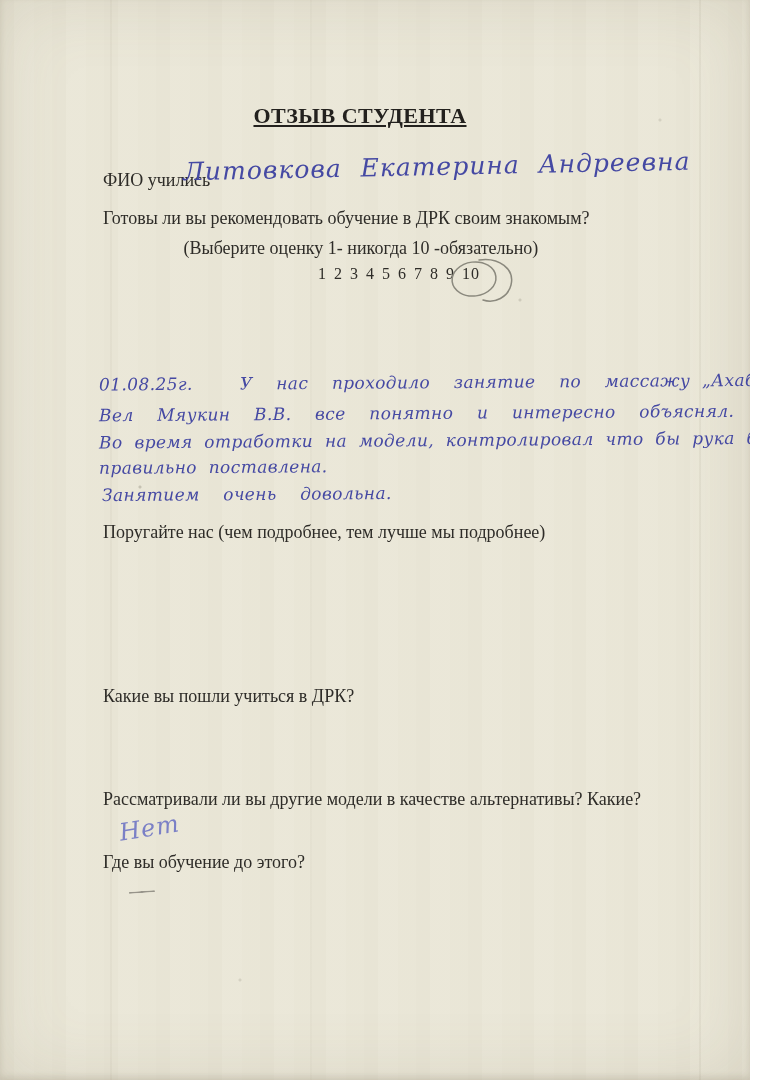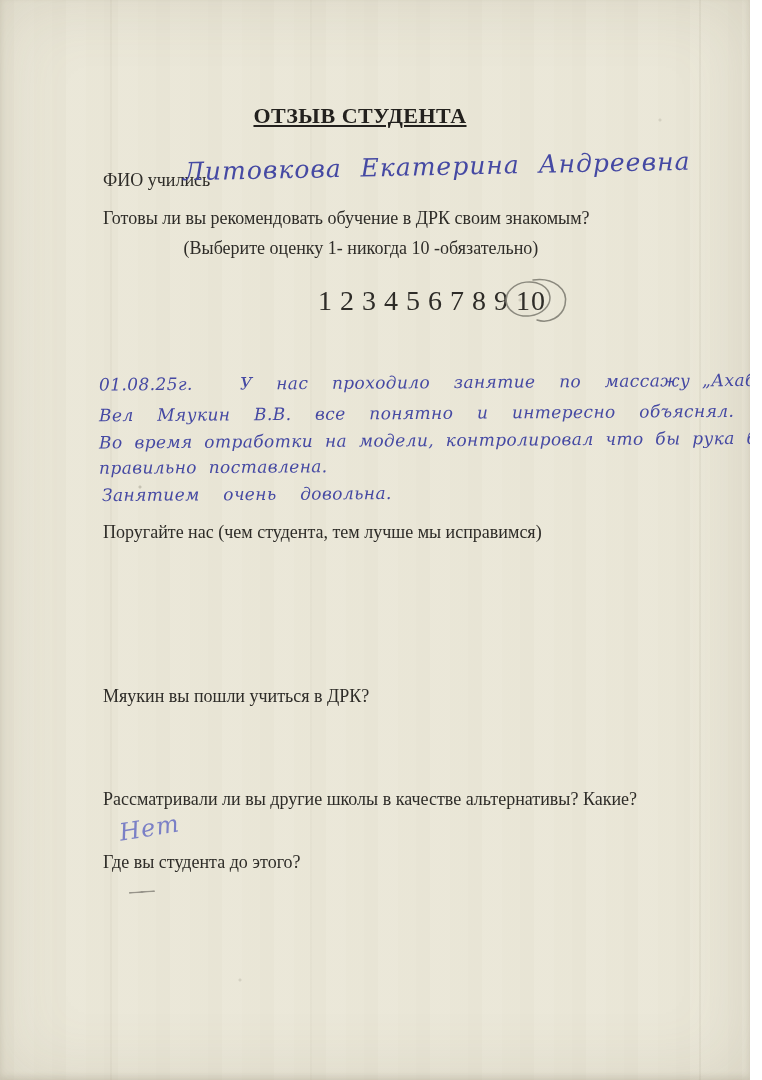--- a/index.html
+++ b/index.html
@@ -22,21 +22,21 @@
   .abs{position:absolute;}
   .title{
     left:0;right:0;top:103px;text-align:center;
     transform:translateX(-15px);
     font-size:22px;font-weight:bold;letter-spacing:.5px;
     text-decoration:underline;
     color:#23211e;
   }
   .q{font-size:18px;line-height:1.2;color:#2e2c28;}
   .hint{left:0;right:0;top:238px;text-align:center;transform:translateX(-14px);font-size:18px;}
-  .scale{left:318px;top:265px;font-size:28px;letter-spacing:1px;margin-top:20px;}
+  .scale{left:318px;top:265px;font-size:16px;letter-spacing:1px;}
   .scale .num{display:inline-block;margin-right:7px;}
   .score-ten{position:relative;display:inline-block;margin-right:0;}
   .score-ten svg{position:absolute;left:-13px;top:-12px;pointer-events:none;}
   .hand{
     font-family:"DejaVu Serif", serif;
     font-style:italic;
     color:#4549a3;
   }
   .name-hand{
     left:183px;top:152px;
@@ -84,24 +84,24 @@
         </svg></span>
   </div>
 
 
   <div class="abs hand praise-line" style="top:372px;">01.08.25г.    У  нас  проходило  занятие  по  массажу „Ахабадзе"</div>
   <div class="abs hand praise-line" style="top:403px;">Вел  Мяукин  В.В.  все  понятно  и  интересно  объяснял.</div>
   <div class="abs hand praise-line" style="top:430px;">Во время отработки на модели, контролировал что бы рука была</div>
   <div class="abs hand praise-line" style="top:457px;">правильно поставлена.</div>
   <div class="abs hand praise-line" style="top:484px;left:102px;">Занятием  очень  довольна.</div>
 
-  <div class="abs q" style="left:103px;top:522px;">Поругайте нас (чем студента, тем лучше мы исправимся)</div>
+  <div class="abs q" style="left:103px;top:522px;">Поругайте нас (чем подробнее, тем лучше мы подробнее)</div>
 
-  <div class="abs q" style="left:103px;top:686px;">Мяукин вы пошли учиться в ДРК?</div>
+  <div class="abs q" style="left:103px;top:686px;">Какие вы пошли учиться в ДРК?</div>
 
-  <div class="abs q" style="left:103px;top:789px;">Рассматривали ли вы другие школы в качестве альтернативы? Какие?</div>
+  <div class="abs q" style="left:103px;top:789px;">Рассматривали ли вы другие модели в качестве альтернативы? Какие?</div>
   <div class="abs hand answer-no">Нет</div>
 
-  <div class="abs q" style="left:103px;top:852px;">Где вы студента до этого?</div>
+  <div class="abs q" style="left:103px;top:852px;">Где вы обучение до этого?</div>
   <div class="abs dash-answer"></div>
 
 
 </div>
 
 </body></html>

